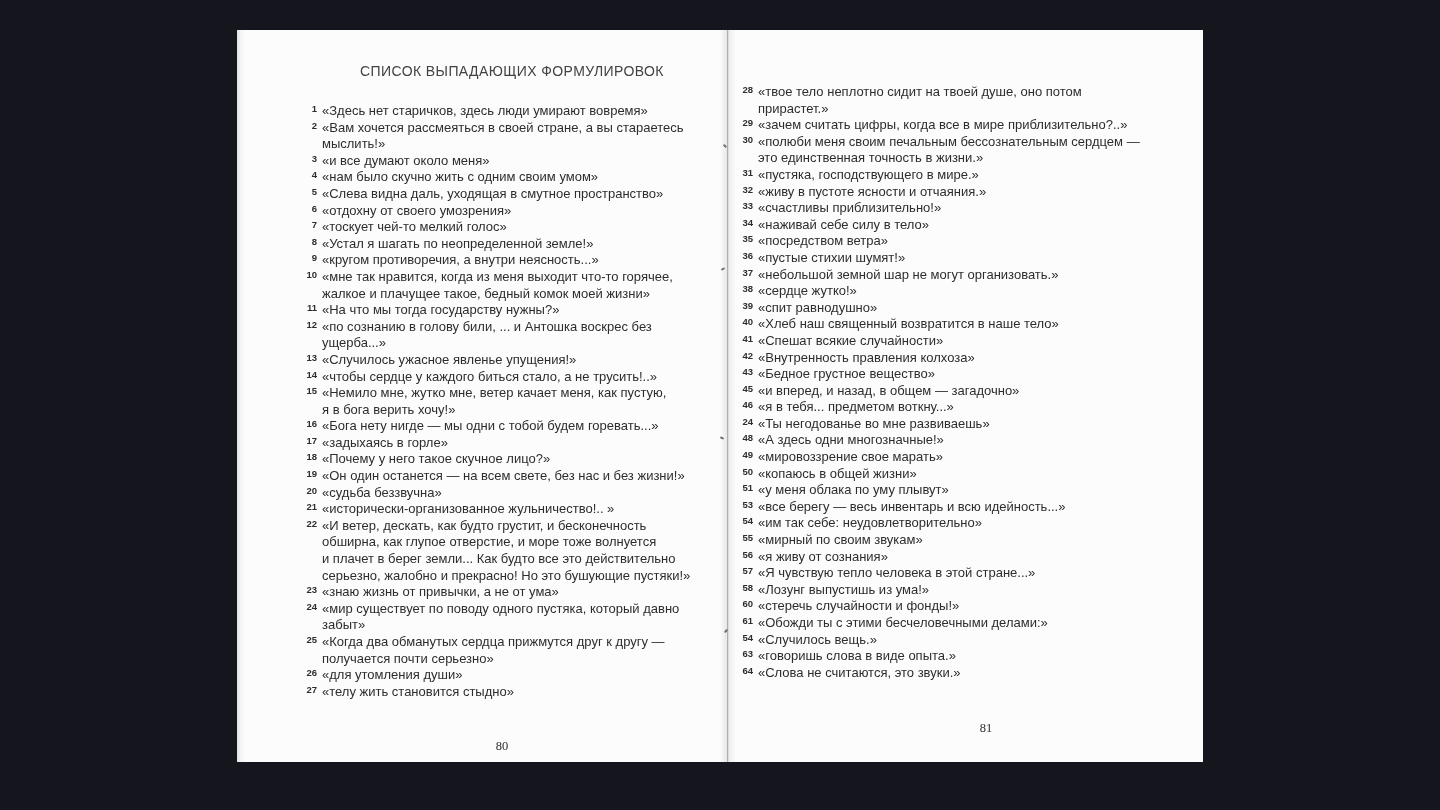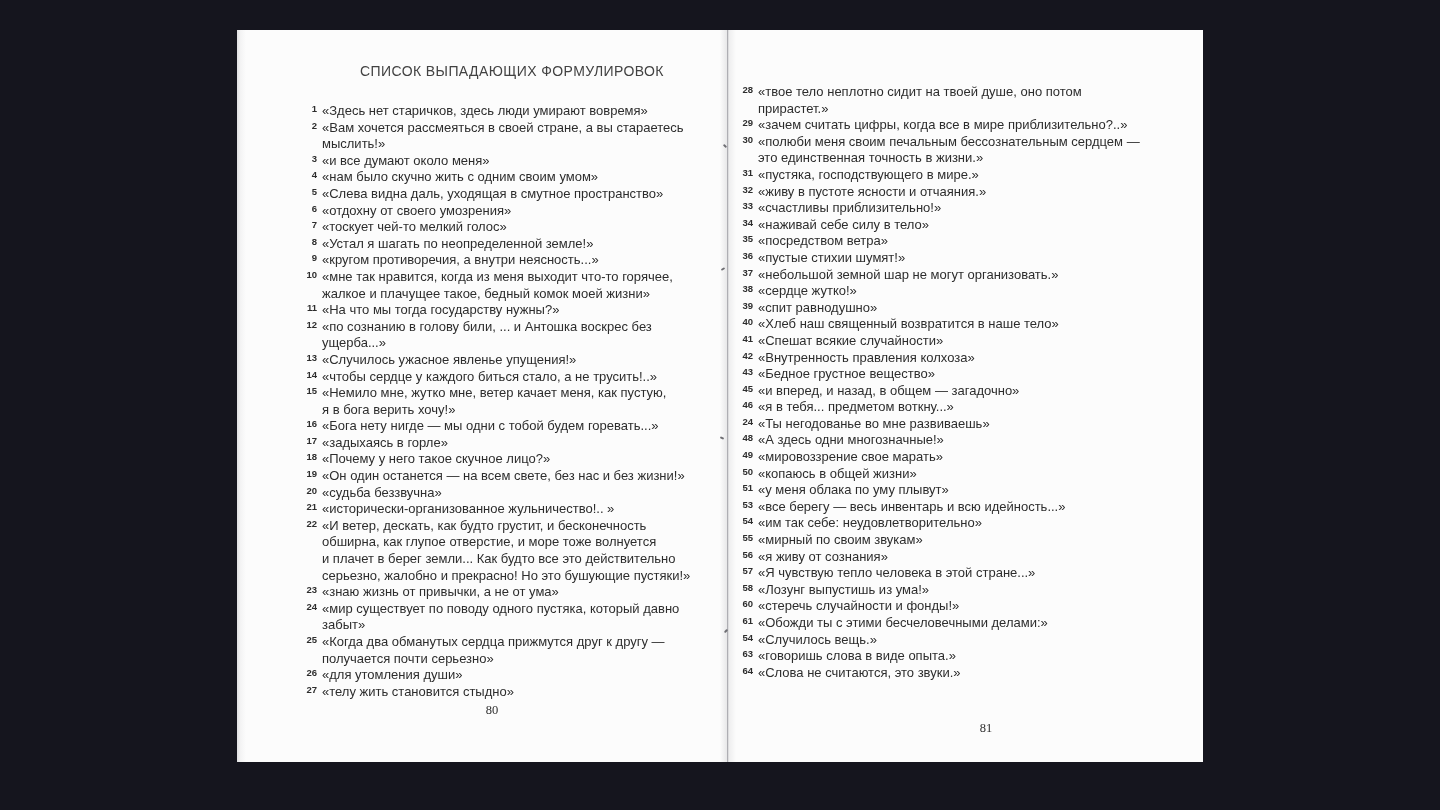--- a/index.html
+++ b/index.html
@@ -114,21 +114,21 @@
   }
   .page-number {
     position: absolute;
     top: 673px;
     width: 30px;
     text-align: center;
     font-family: "Liberation Serif", serif;
     font-size: 12.5px;
     color: #2f2f2f;
   }
-  .pn-left  { left: 240px; }
+  .pn-left  { left: 250px; margin-top: 36px; }
   .pn-right { left: 243px; }
 </style>
 </head>
 <body>
 
 <div class="stage">
   <div class="spread">
 
     <div class="edge-left"></div>
 

